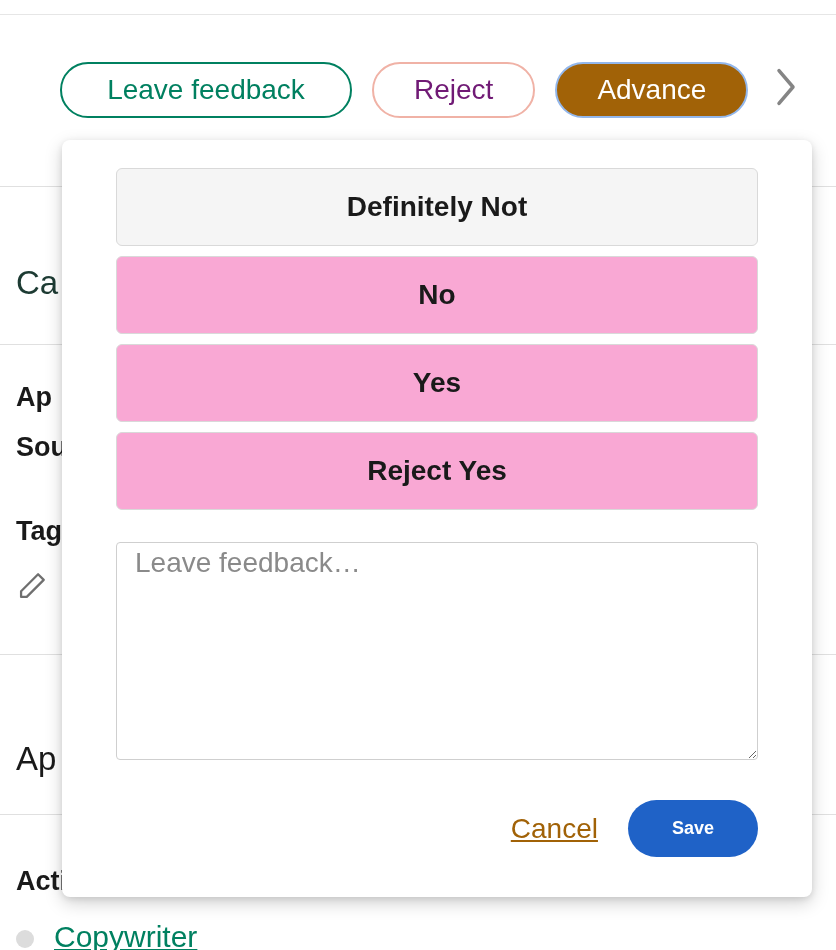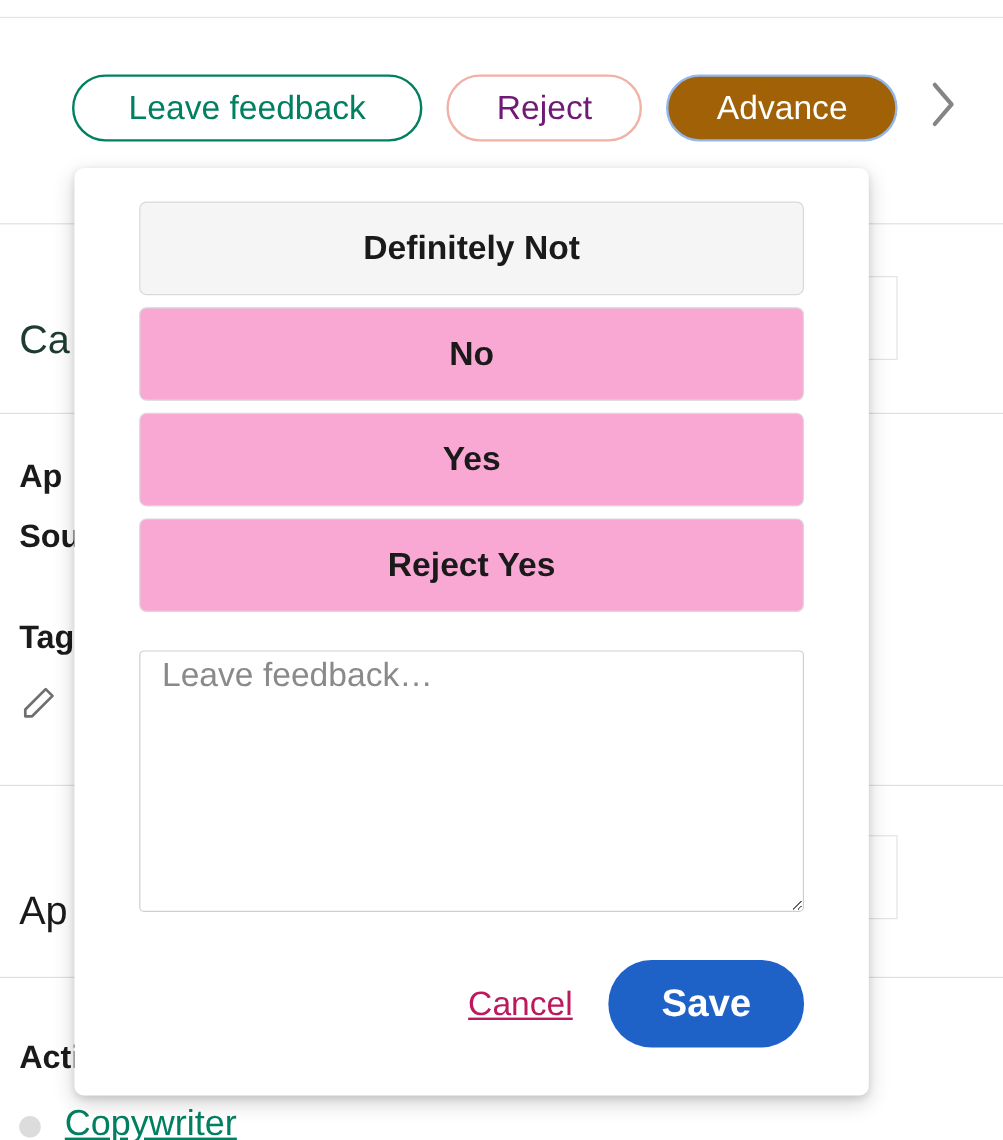--- a/index.html
+++ b/index.html
@@ -116,21 +116,21 @@
       text-decoration: underline;
       text-decoration-color: #008060;
       cursor: pointer;
     }
 
     
     .popover {
       position: absolute;
       top: 140px;
       left: 62px;
-      width: 662px;
+      width: 750px;
       background: #fff;
       border-radius: 8px;
       box-shadow: 0 6px 18px rgba(0,0,0,0.18), 0 2px 6px rgba(0,0,0,0.10);
       padding: 28px 54px 40px 54px;
       display: flex;
       flex-direction: column;
     }
 
     .rating-option {
       width: 100%;
@@ -165,29 +165,29 @@
 
     .popover-actions {
       display: flex;
       align-items: center;
       justify-content: flex-end;
       gap: 30px;
       margin-top: 40px;
     }
     .cancel-link {
       font-size: 28px;
-      color: #be185d;
+      color: #a16207;
       text-decoration: underline;
       cursor: pointer;
       font-weight: 500;
     }
     .save-btn {
       background: #1f62c7;
       color: #fff;
-      font-size: 32px;
+      font-size: 18px;
       font-weight: 600;
       border: none;
       border-radius: 36px;
       padding: 18px 44px;
       cursor: pointer;
     }
 
     .bg-field-box {
       position: absolute;
       border: 1px solid #e3e3e3;

